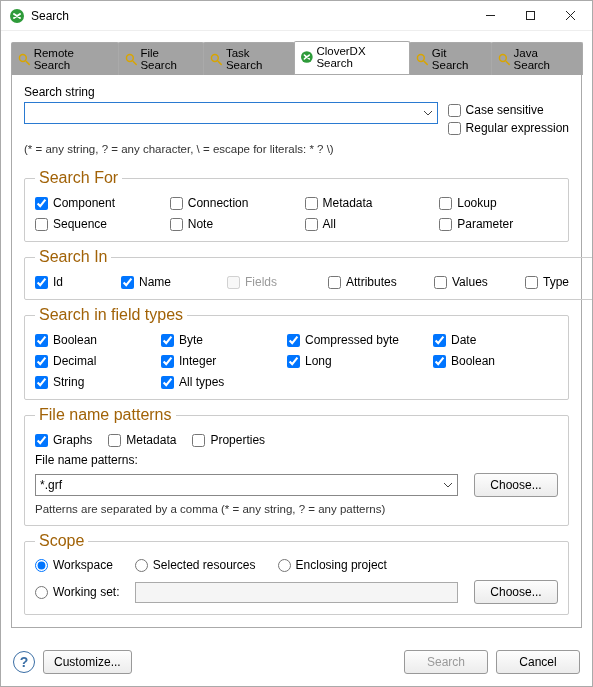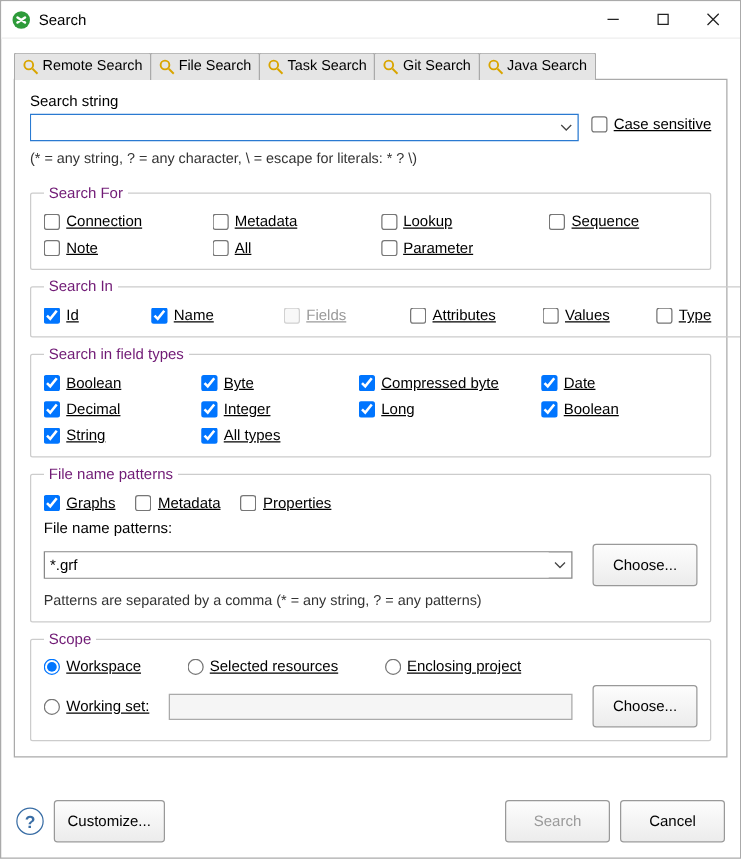--- a/index.html
+++ b/index.html
@@ -43,21 +43,21 @@
   }
 
   
   .tabs {
     display: flex;
     position: relative;
   }
   .tab {
     border: 1px solid #aaa;
     border-bottom: none;
-    background: #e5e5e5;
+    background: #a3a3a3;
     padding: 3px 6px 4px 5px;
     font-size: 11.5px;
     display: flex;
     align-items: center;
     gap: 3px;
     margin-right: -1px;
     position: relative;
     top: 1px;
     border-radius: 2px 2px 0 0;
   }
@@ -102,64 +102,63 @@
     border-left: 0;
   }
   .combo.plain { border-color: #888; }
   .sideops { display: flex; flex-direction: column; gap: 4px; padding-top: 1px; }
 
   .chk, .rdo {
     display: flex;
     align-items: center;
     gap: 5px;
     font-size: 12px;
-    text-decoration: underline;
   }
   .chk input, .rdo input { width: 13px; height: 13px; }
   .chk.disabled { color: #9a9a9a; }
 
   .hint { font-size: 11.5px; color: #333; margin-top: 6px; margin-bottom: 8px; }
 
   fieldset {
     border: 1px solid #ccc;
     border-radius: 2px;
     margin-top: 6px;
     padding: 6px 10px 10px 10px;
   }
   fieldset legend {
     padding: 0 4px;
-    font-size: 12px;
-    color: #701a75;
+    font-size: 16px;
+    color: #a16207;
   }
   .grid {
     display: grid;
     column-gap: 16px;
     row-gap: 7px;
     margin-top: 3px;
   }
   .grid.c4 { grid-template-columns: repeat(4, 1fr); }
   .gridSearchIn { grid-template-columns: 70px 90px 85px 90px 75px 70px; }
   .gridFieldTypes { grid-template-columns: 110px 110px 130px 110px; }
   .gridPatterns { grid-template-columns: auto auto auto 1fr; }
 
   .inlineRow { display: flex; align-items: center; gap: 16px; margin-top: 6px; }
 
   .btn {
     min-width: 84px;
-    height: 34px;
+    height: 24px;
     border: 1px solid #999;
     background: linear-gradient(#fdfdfd,#ececec);
     font-family: inherit;
     font-size: 12px;
     padding: 0 10px;
     border-radius: 3px;
   }
   .btn:disabled { color: #9a9a9a; }
 
-  .scopeRow1 { display:flex; gap: 37px; align-items:center; margin-top:2px;}
+  .scopeRow1 { display:flex; gap: 22px; align-items:center; margin-top:2px;}
   .scopeRow2 { display:flex; gap: 16px; align-items:center; margin-top:8px;}
   .scopeRow2 input[type=text] {
     flex: 1;
     height: 21px;
     border: 1px solid #aaa;
     background: #f5f5f5;
     padding: 1px 4px;
     font-family: inherit;
   }
 
@@ -224,20 +223,27 @@
         </svg>
       <span>File Search</span>
     </div>
     <div class="tab">
       <svg class="ticon" viewBox="0 0 14 14">
           <circle cx="6" cy="6" r="3.5" fill="none" stroke="#d9a500" stroke-width="1.5"></circle>
           <path d="M9 9 L13 13" stroke="#d9a500" stroke-width="1.5"></path>
         </svg>
       <span>Task Search</span>
     </div>
+    <div class="tab active">
+      <svg class="ticon" viewBox="0 0 14 14">
+          <circle cx="7" cy="7" r="6" fill="#2e9b3a"></circle>
+          <path d="M4.5 5 L9.5 9 M4.5 9 L9.5 5" stroke="#fff" stroke-width="1.6" stroke-linecap="round"></path>
+        </svg>
+      <span>CloverDX Search</span>
+    </div>
     <div class="tab">
       <svg class="ticon" viewBox="0 0 14 14">
           <circle cx="6" cy="6" r="3.5" fill="none" stroke="#d9a500" stroke-width="1.5"></circle>
           <path d="M9 9 L13 13" stroke="#d9a500" stroke-width="1.5"></path>
         </svg>
       <span>Git Search</span>
     </div>
     <div class="tab">
       <svg class="ticon" viewBox="0 0 14 14">
           <circle cx="6" cy="6" r="3.5" fill="none" stroke="#d9a500" stroke-width="1.5"></circle>
@@ -257,27 +263,35 @@
           <svg width="10" height="6" viewBox="0 0 10 6">
               <path d="M1 1 L5 5 L9 1" fill="none" stroke="#444" stroke-width="1"></path>
             </svg>
         </div>
       </div>
       <div class="sideops">
         <label class="chk">
           <input type="checkbox" style="">
             <span>Case sensitive</span>
         </label>
+        <label class="chk">
+          <input type="checkbox" style="">
+            <span>Regular expression</span>
+        </label>
       </div>
     </div>
     <div class="hint">(* = any string, ? = any character, \ = escape for literals: * ? \)</div>
 
     <fieldset>
       <legend>Search For</legend>
       <div class="grid c4">
+        <label class="chk">
+            <input type="checkbox" checked="" style="">
+            <span>Component</span>
+          </label>
         <label class="chk">
             <input type="checkbox" style="">
             <span>Connection</span>
           </label>
         <label class="chk">
             <input type="checkbox" style="">
             <span>Metadata</span>
           </label>
         <label class="chk">
             <input type="checkbox" style="">

